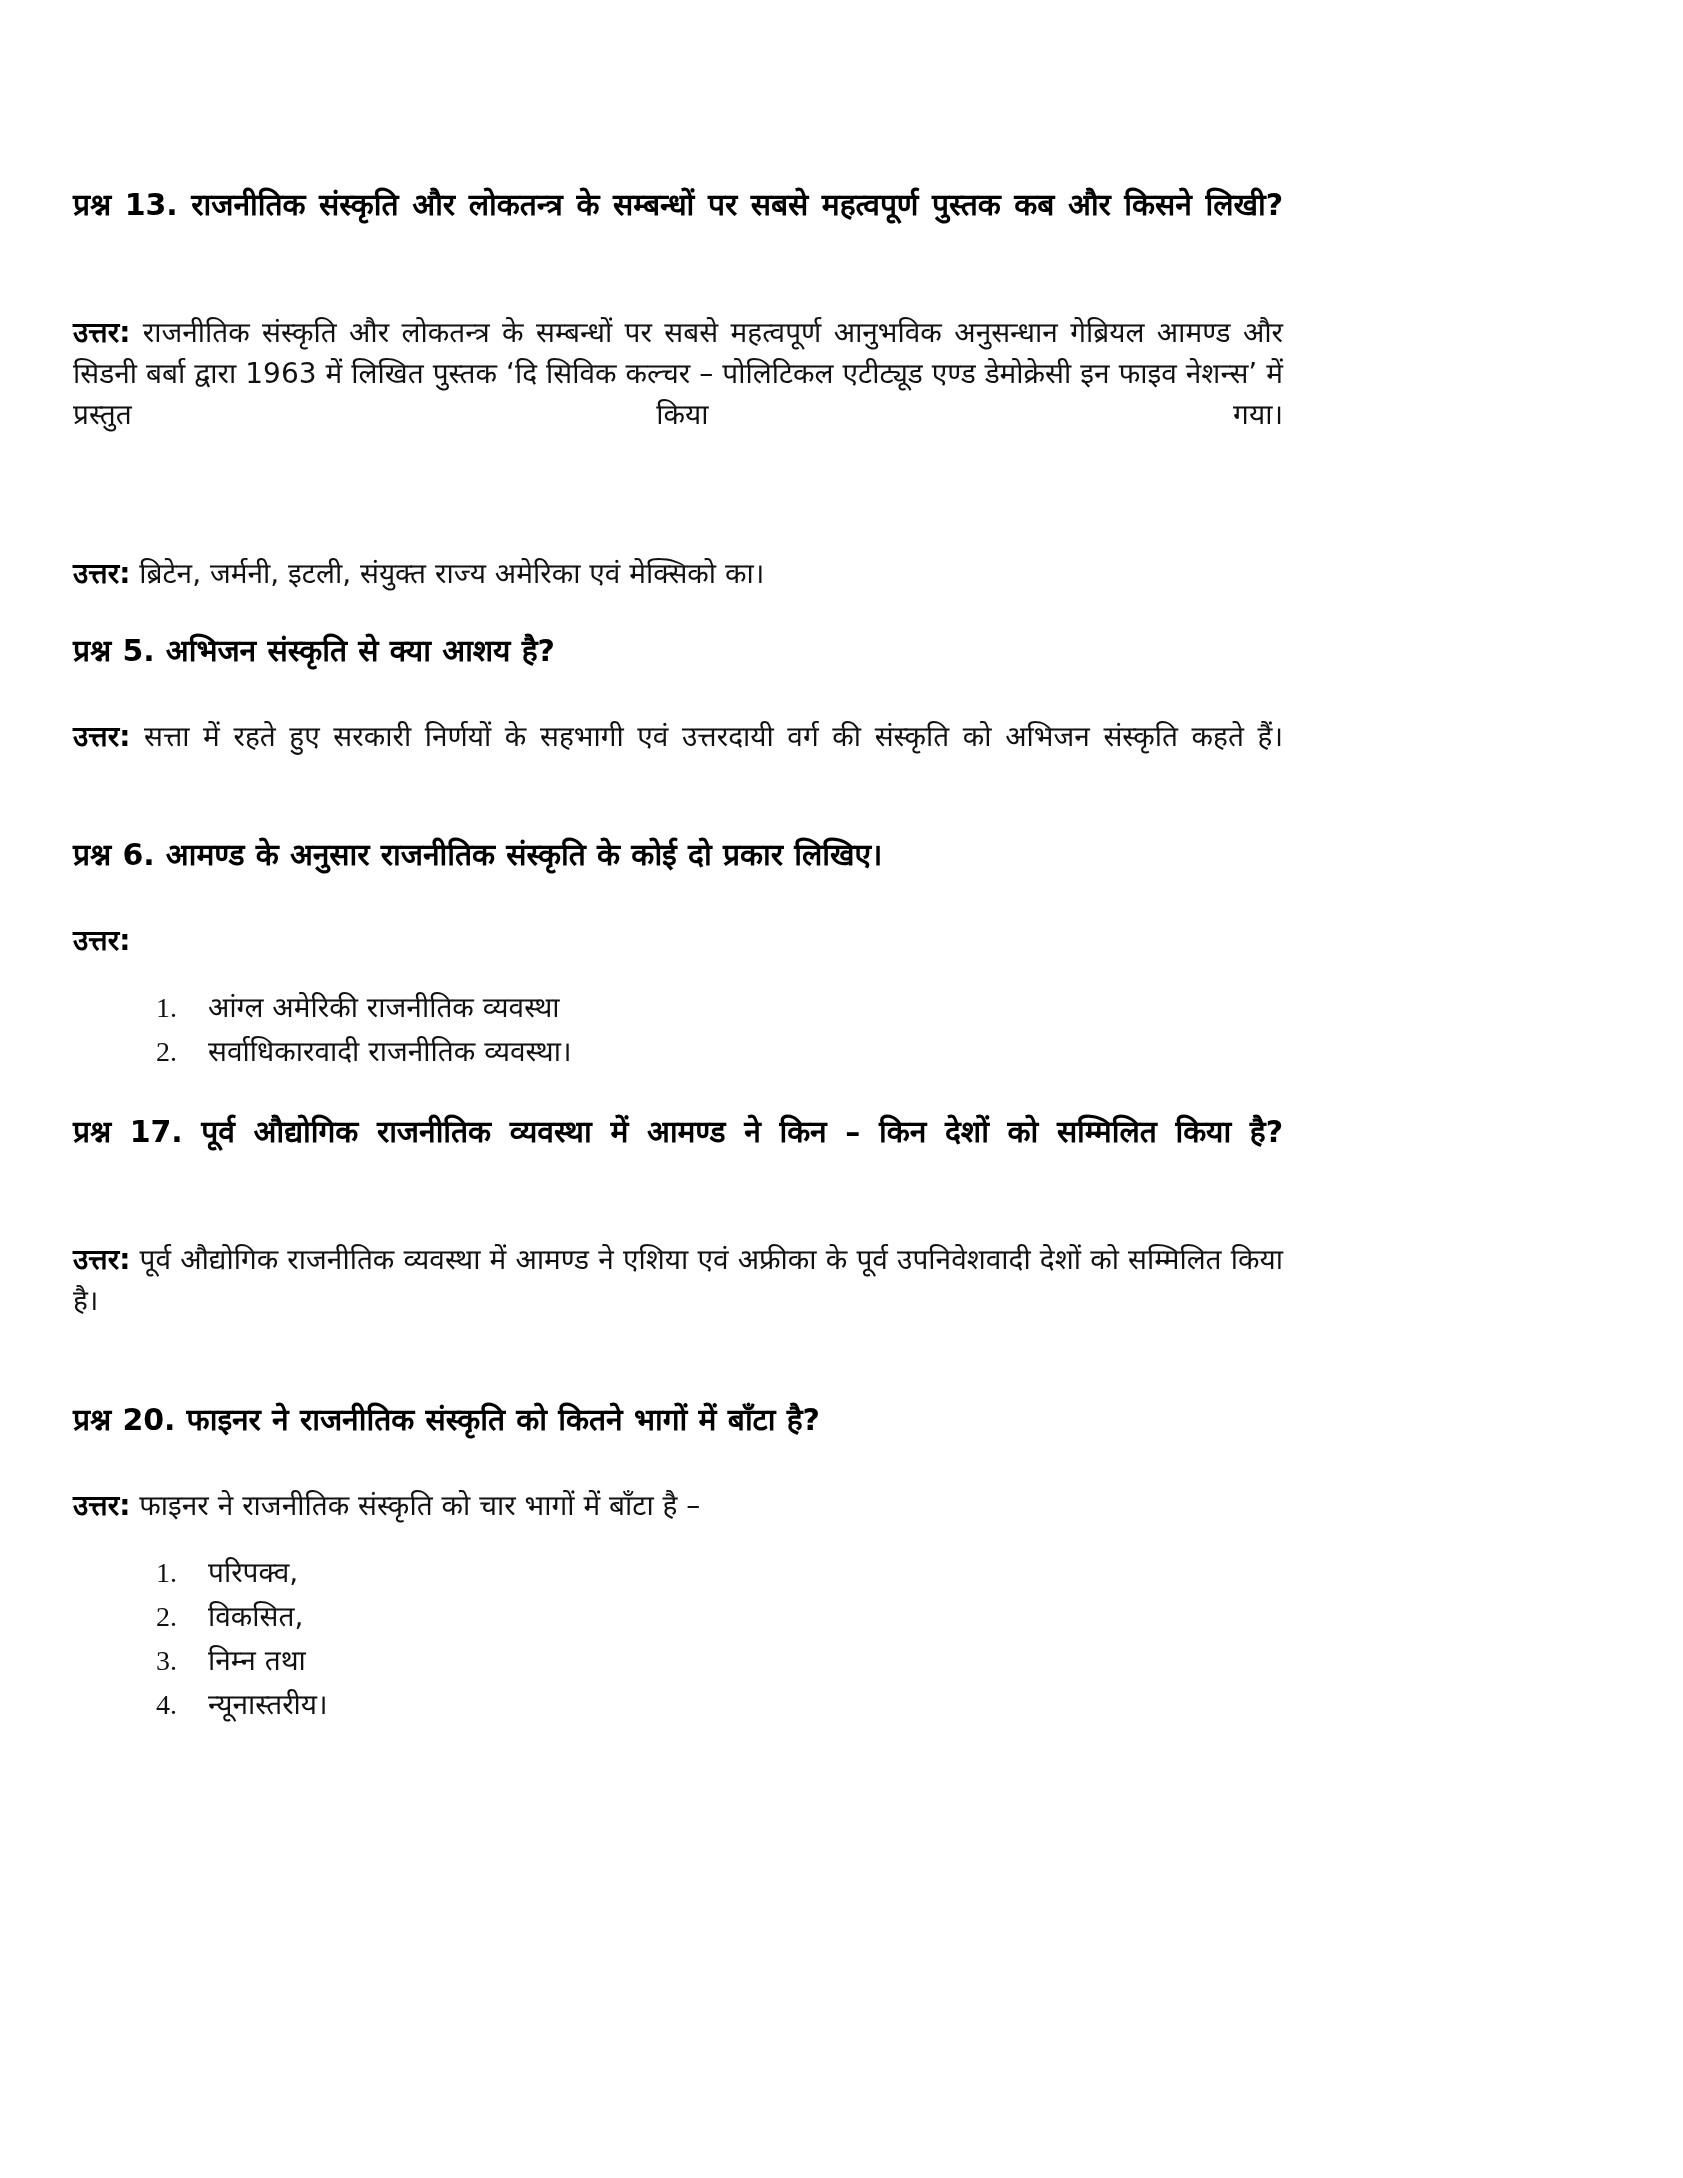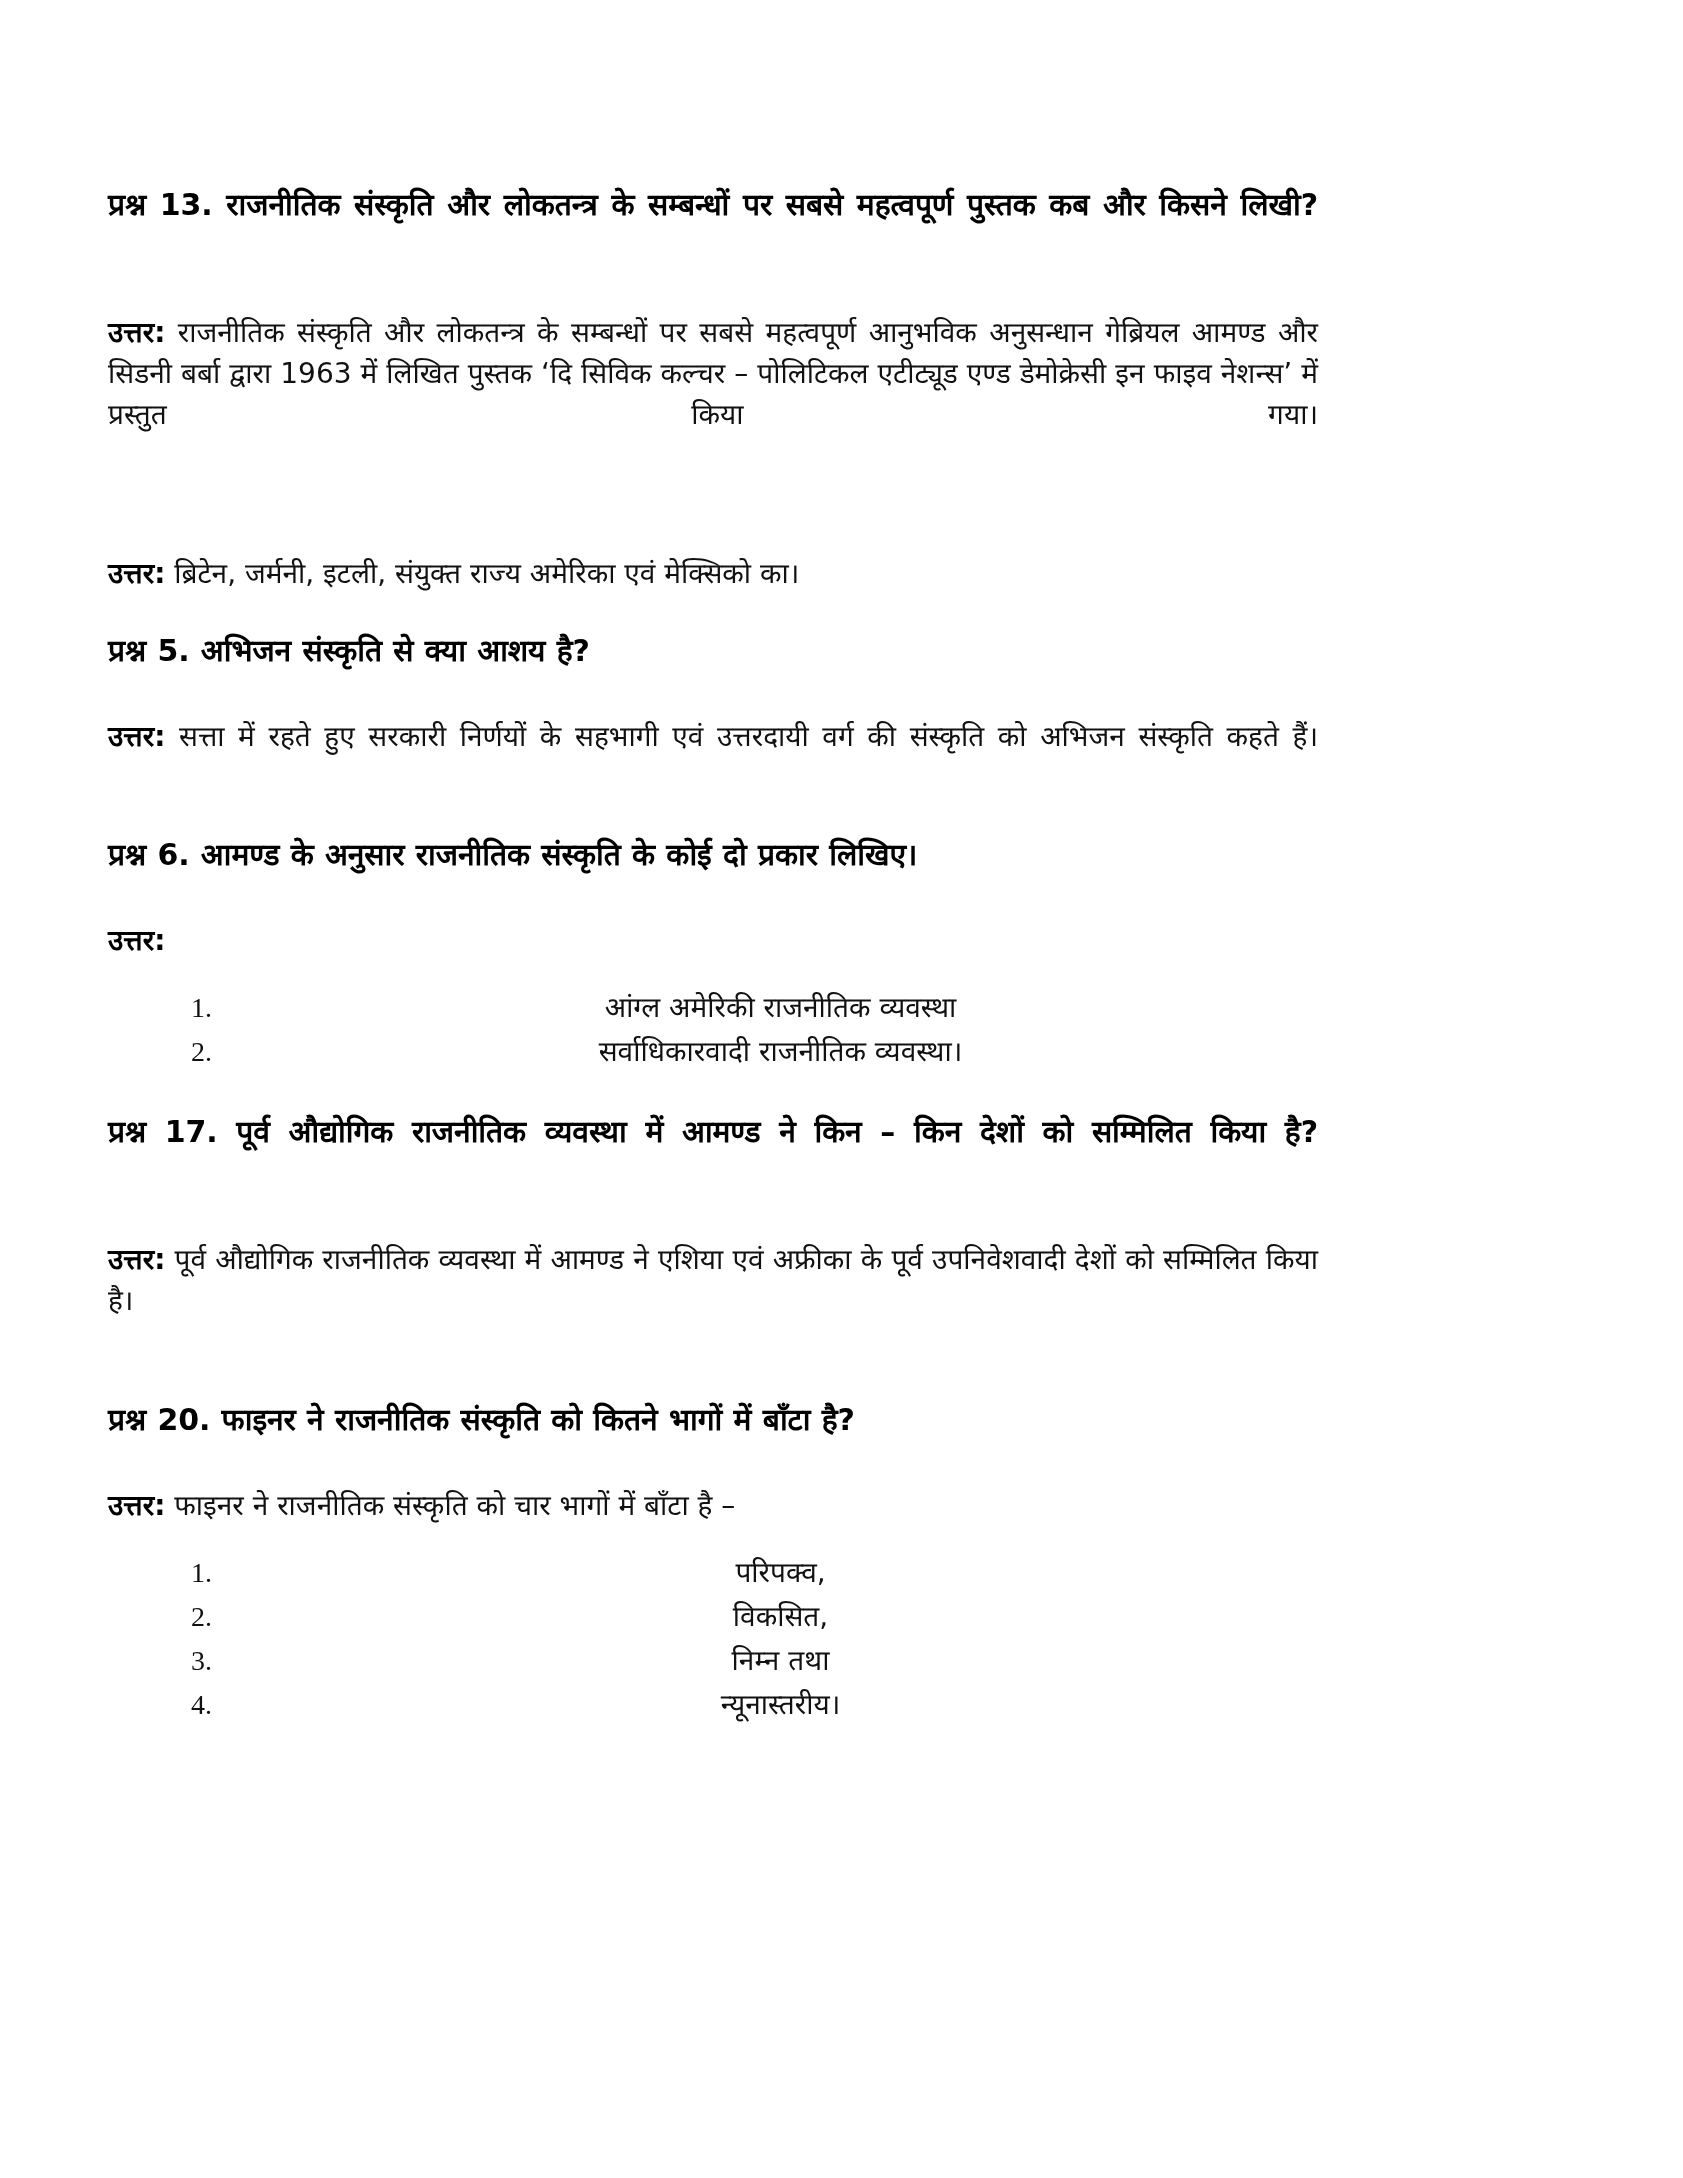--- a/index.html
+++ b/index.html
@@ -12,21 +12,21 @@
     width: 1683px;
     height: 2178px;
     font-family: "Liberation Serif", "DejaVu Serif", serif;
     color: #0a0a0a;
     -webkit-font-smoothing: antialiased;
   }
   .page {
     box-sizing: border-box;
     width: 1683px;
     min-height: 2178px;
-    padding: 184px 139px 119px 108px;
+    padding: 184px 139px 119px 73px;
     background: #ffffff;
   }
   .content {
     width: 1210px;
   }
   
   .q {
     font-family: "DejaVu Sans", "Liberation Sans", sans-serif;
     font-weight: 700;
     font-size: 30px;
@@ -72,21 +72,20 @@
   
   ol.items {
     font-family: "DejaVu Sans", "Liberation Sans", sans-serif;
     font-size: 28px;
     line-height: 1.50;
     margin: 26px 0 0 0;
     padding-left: 111px;
     list-style-position: outside;
     list-style-type: decimal;
     color: #111111;
-    text-align: center;
   }
   ol.items li {
     padding-left: 24px;
     margin: 0 0 2px 0;
   }
   ol.items li::marker {
     font-family: "Liberation Serif", "DejaVu Serif", serif;
     font-size: 28px;
   }
 </style>

